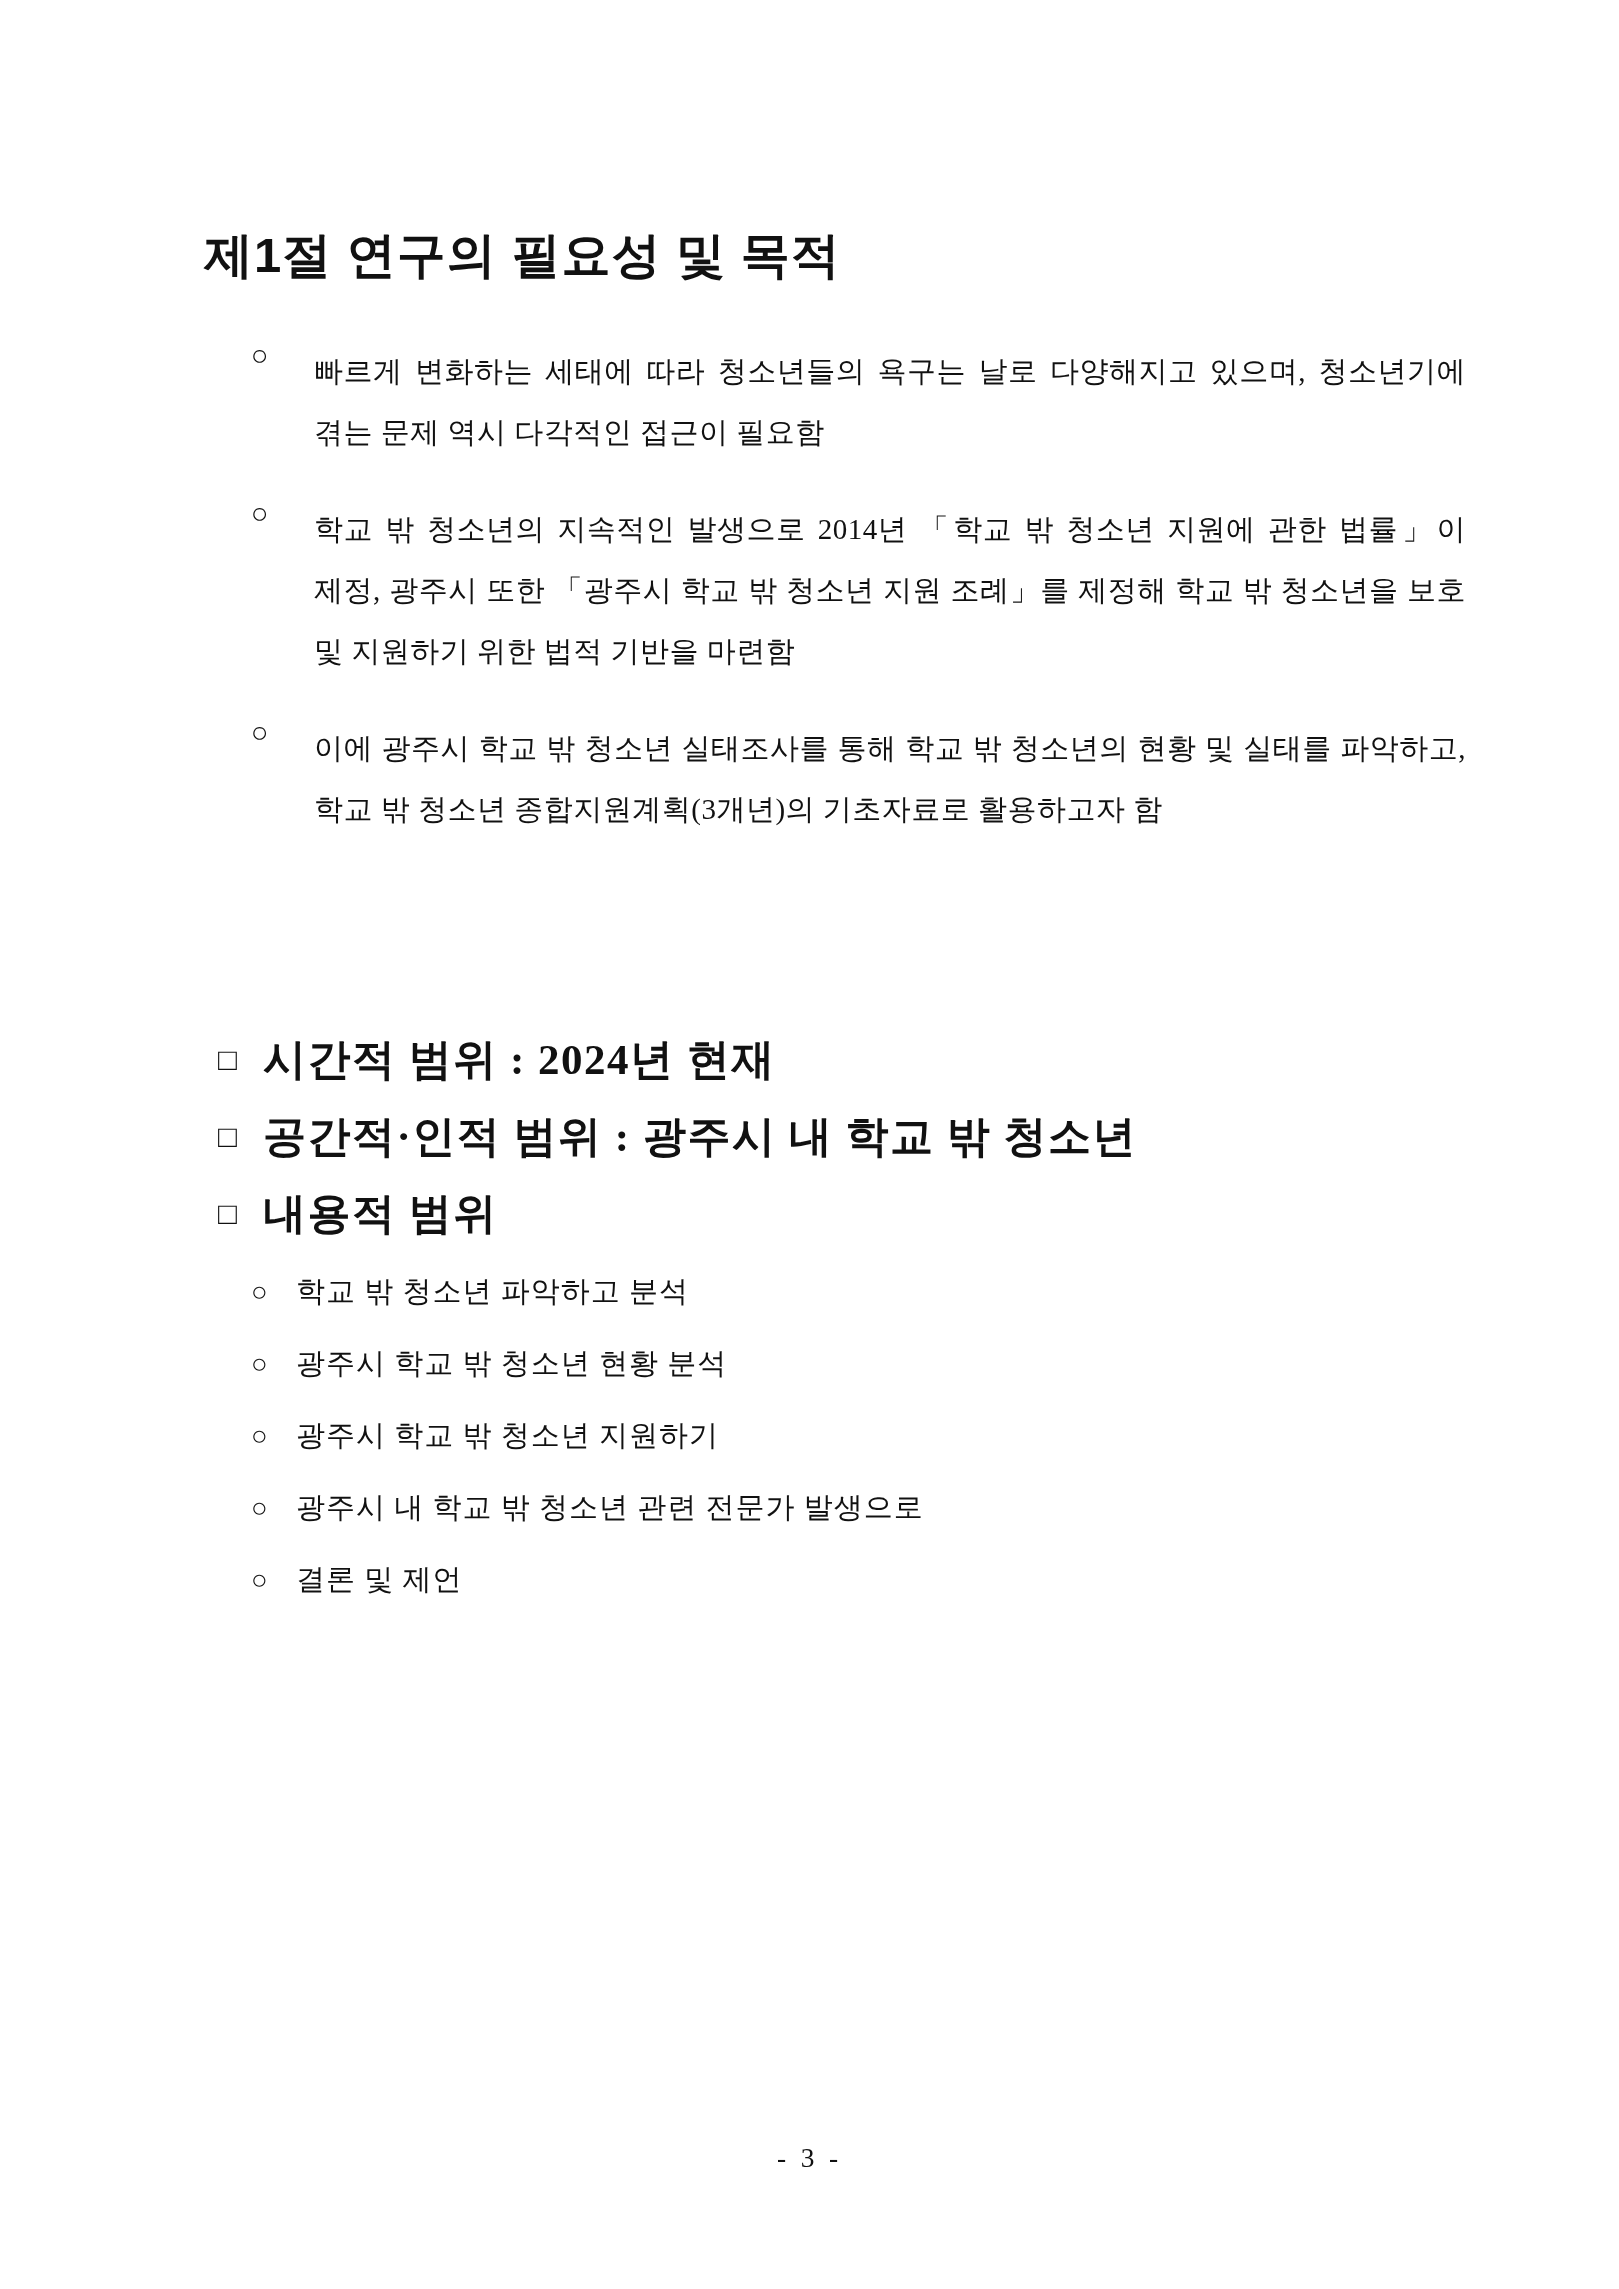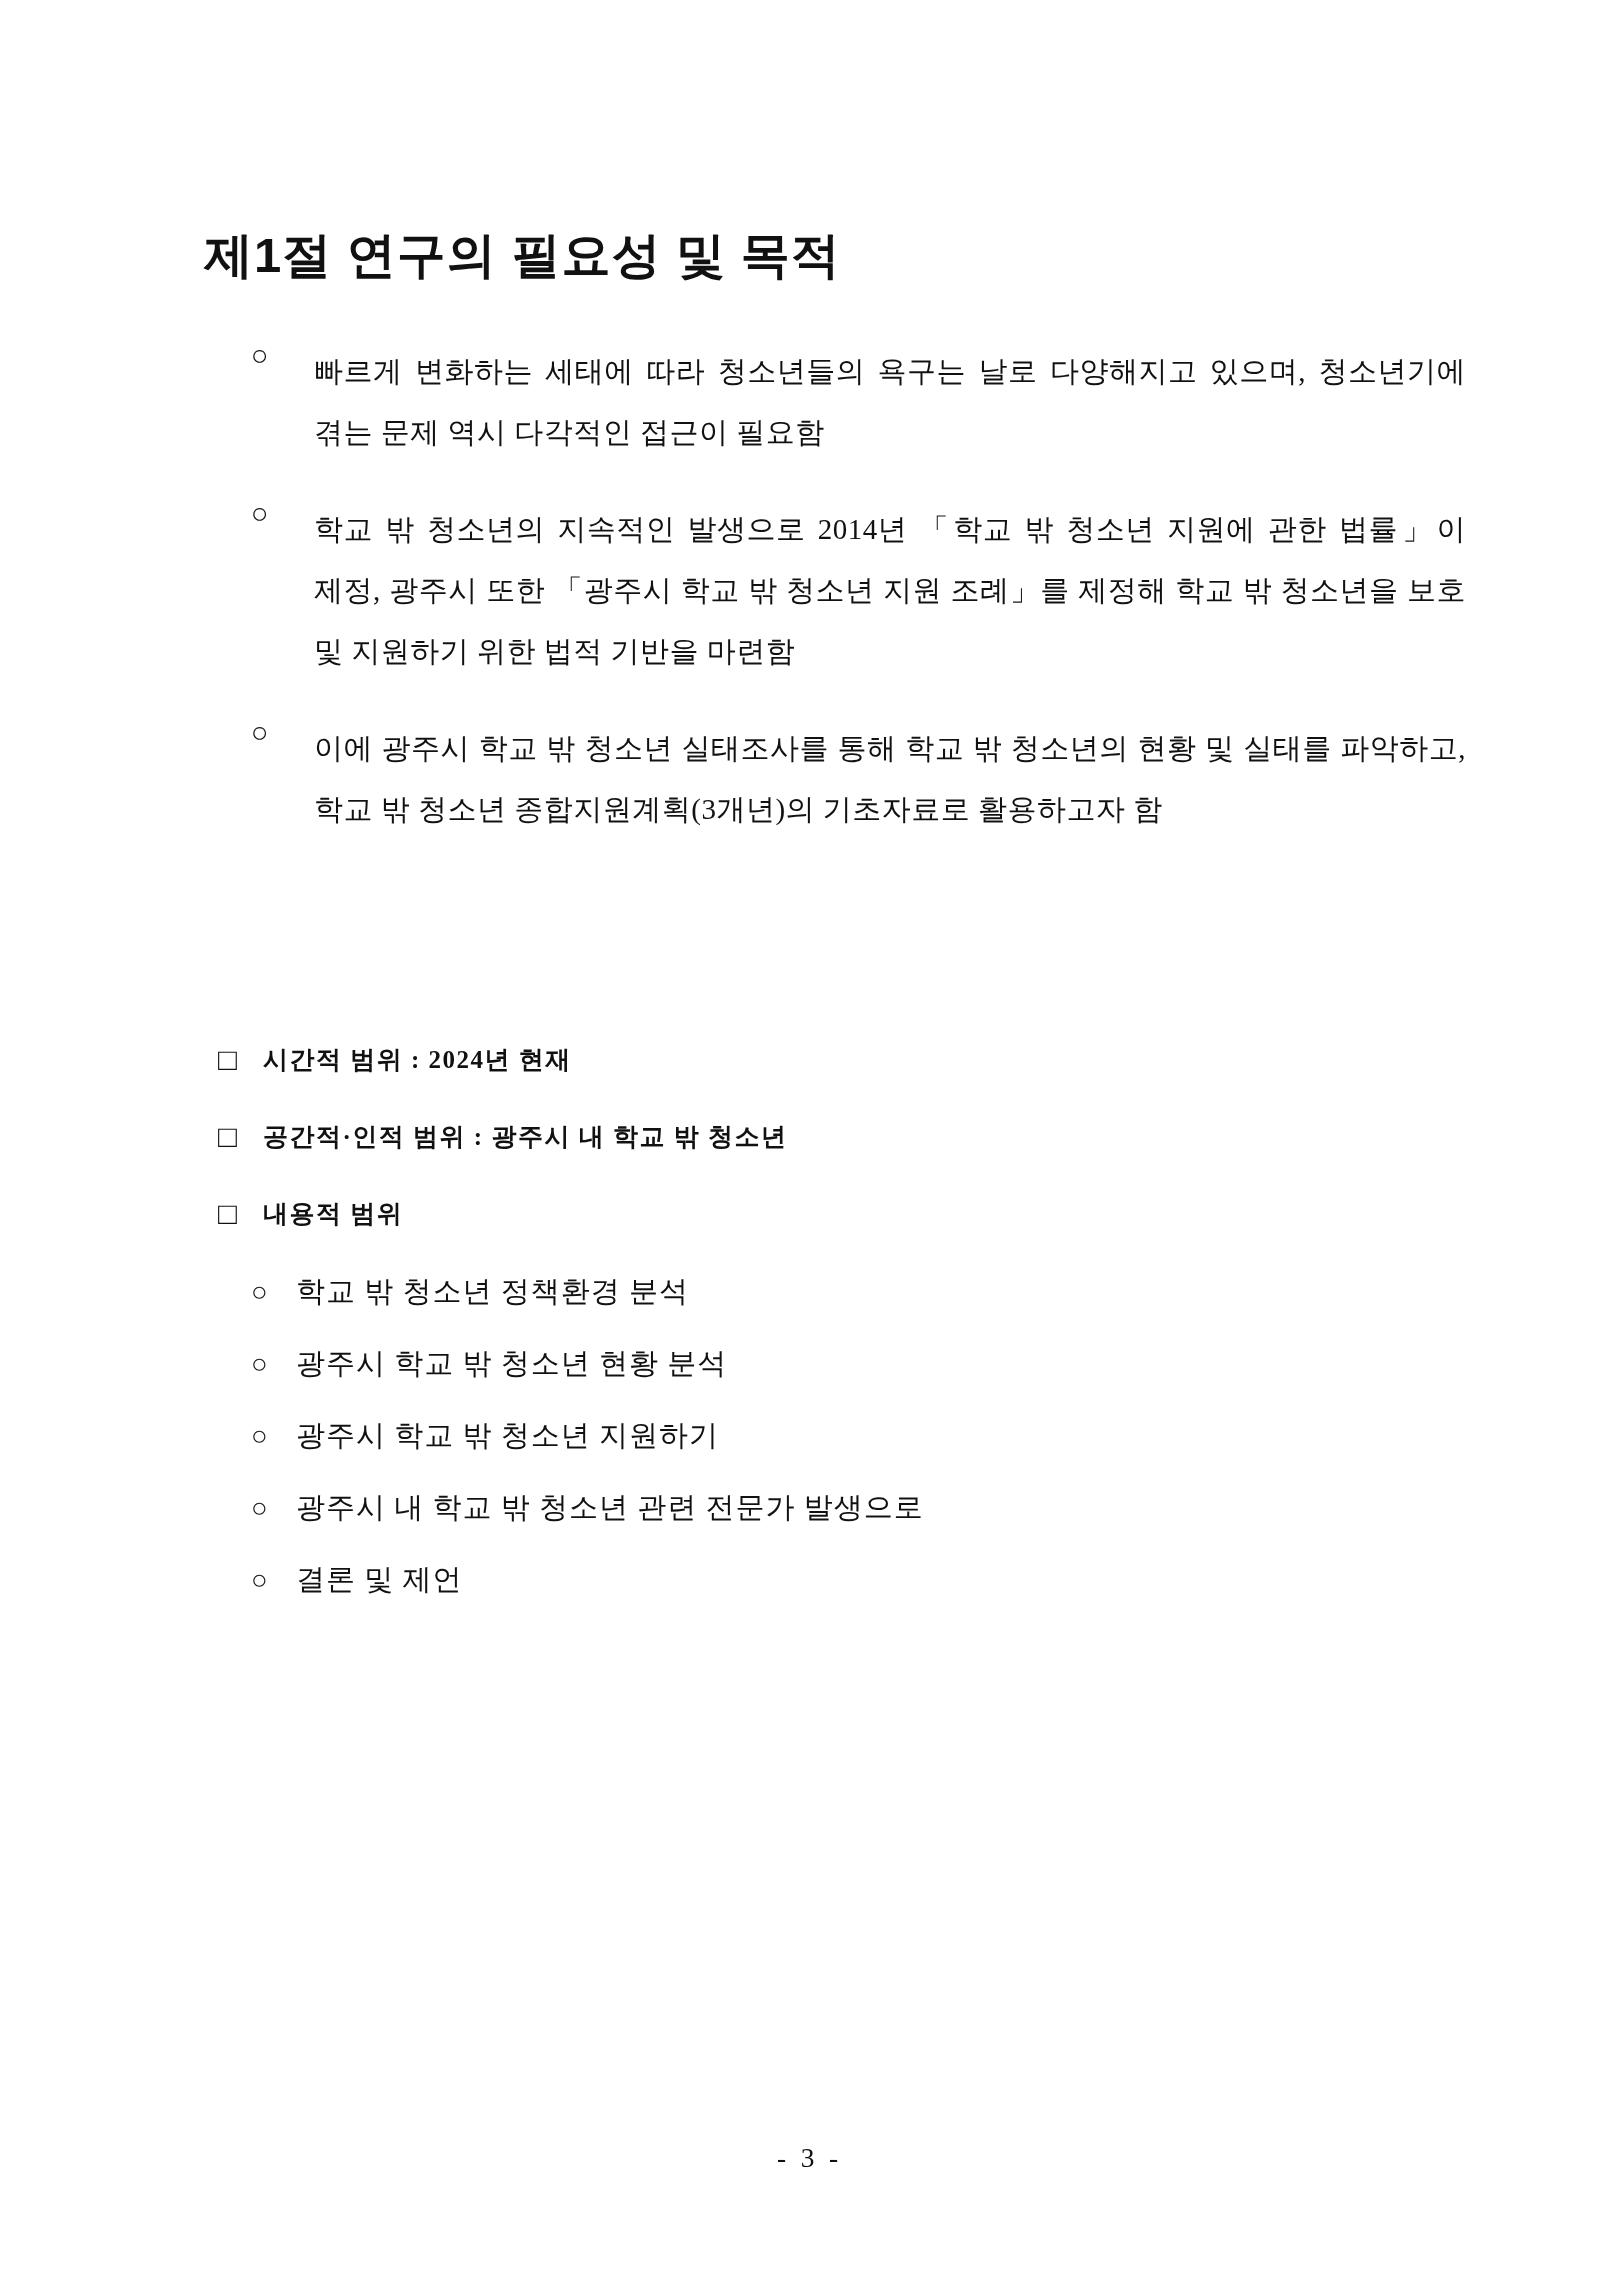--- a/index.html
+++ b/index.html
@@ -74,21 +74,21 @@
   }
   .sq-item .marker {
     flex: 0 0 45px;
     font-size: 31px;
     line-height: 45px;
     font-weight: 700;
     color: #111111;
   }
   .sq-item .label {
     flex: 1 1 auto;
-    font-size: 25px;
+    font-size: 43px;
     line-height: 45px;
     font-weight: 700;
     letter-spacing: 1.5px;
     white-space: nowrap;
   }
 
   
   .s2-sub {
     position: absolute;
     top: 1270px;
@@ -160,21 +160,21 @@
     </div>
     <div class="sq-item">
       <span class="marker">□</span>
       <span class="label">내용적 범위</span>
     </div>
   </div>
 
   <div class="s2-sub">
     <div class="sub-item">
       <span class="marker">○</span>
-      <span class="label">학교 밖 청소년 정책환경 분석</span>
+      <span class="label">학교 밖 청소년 파악하고 분석</span>
     </div>
     <div class="sub-item">
       <span class="marker">○</span>
       <span class="label">광주시 학교 밖 청소년 현황 분석</span>
     </div>
     <div class="sub-item">
       <span class="marker">○</span>
       <span class="label">광주시 학교 밖 청소년 지원하기</span>
     </div>
     <div class="sub-item">

